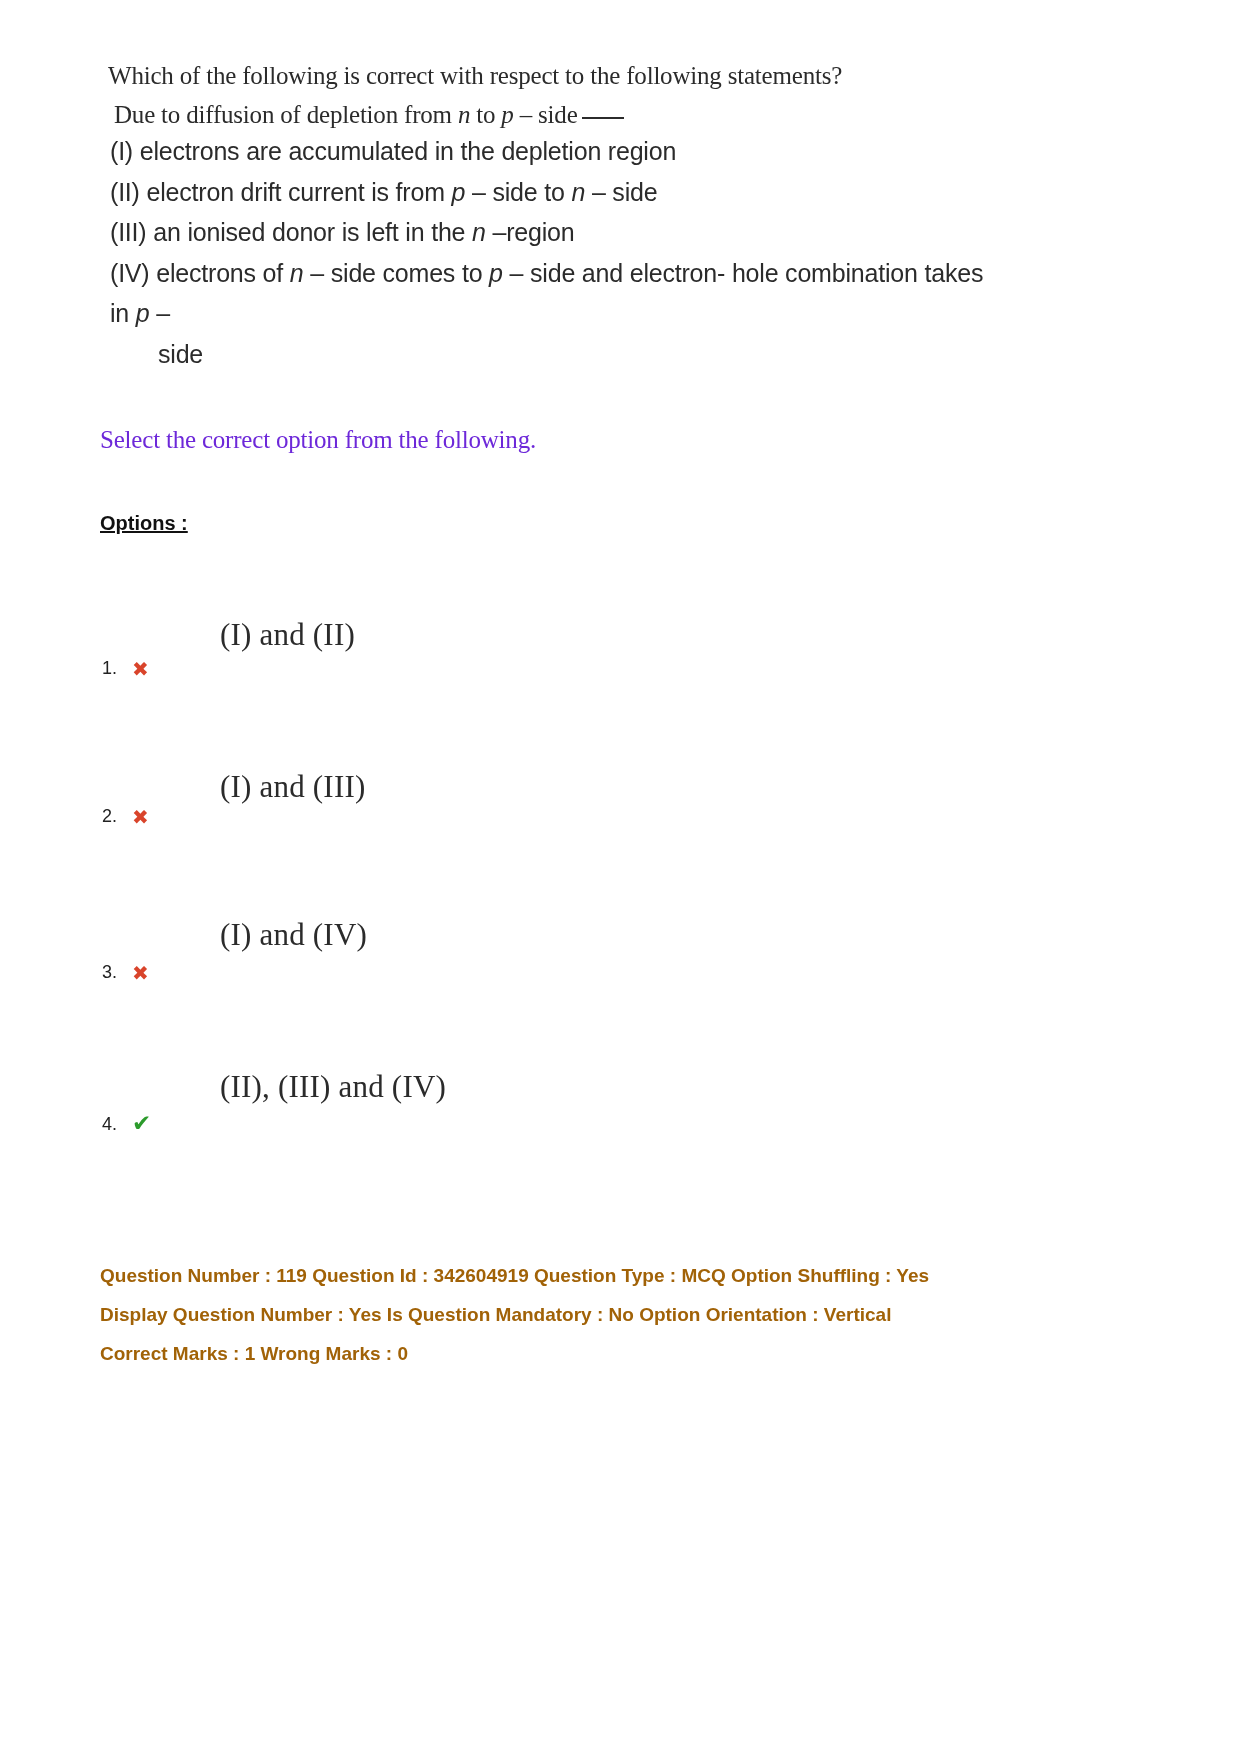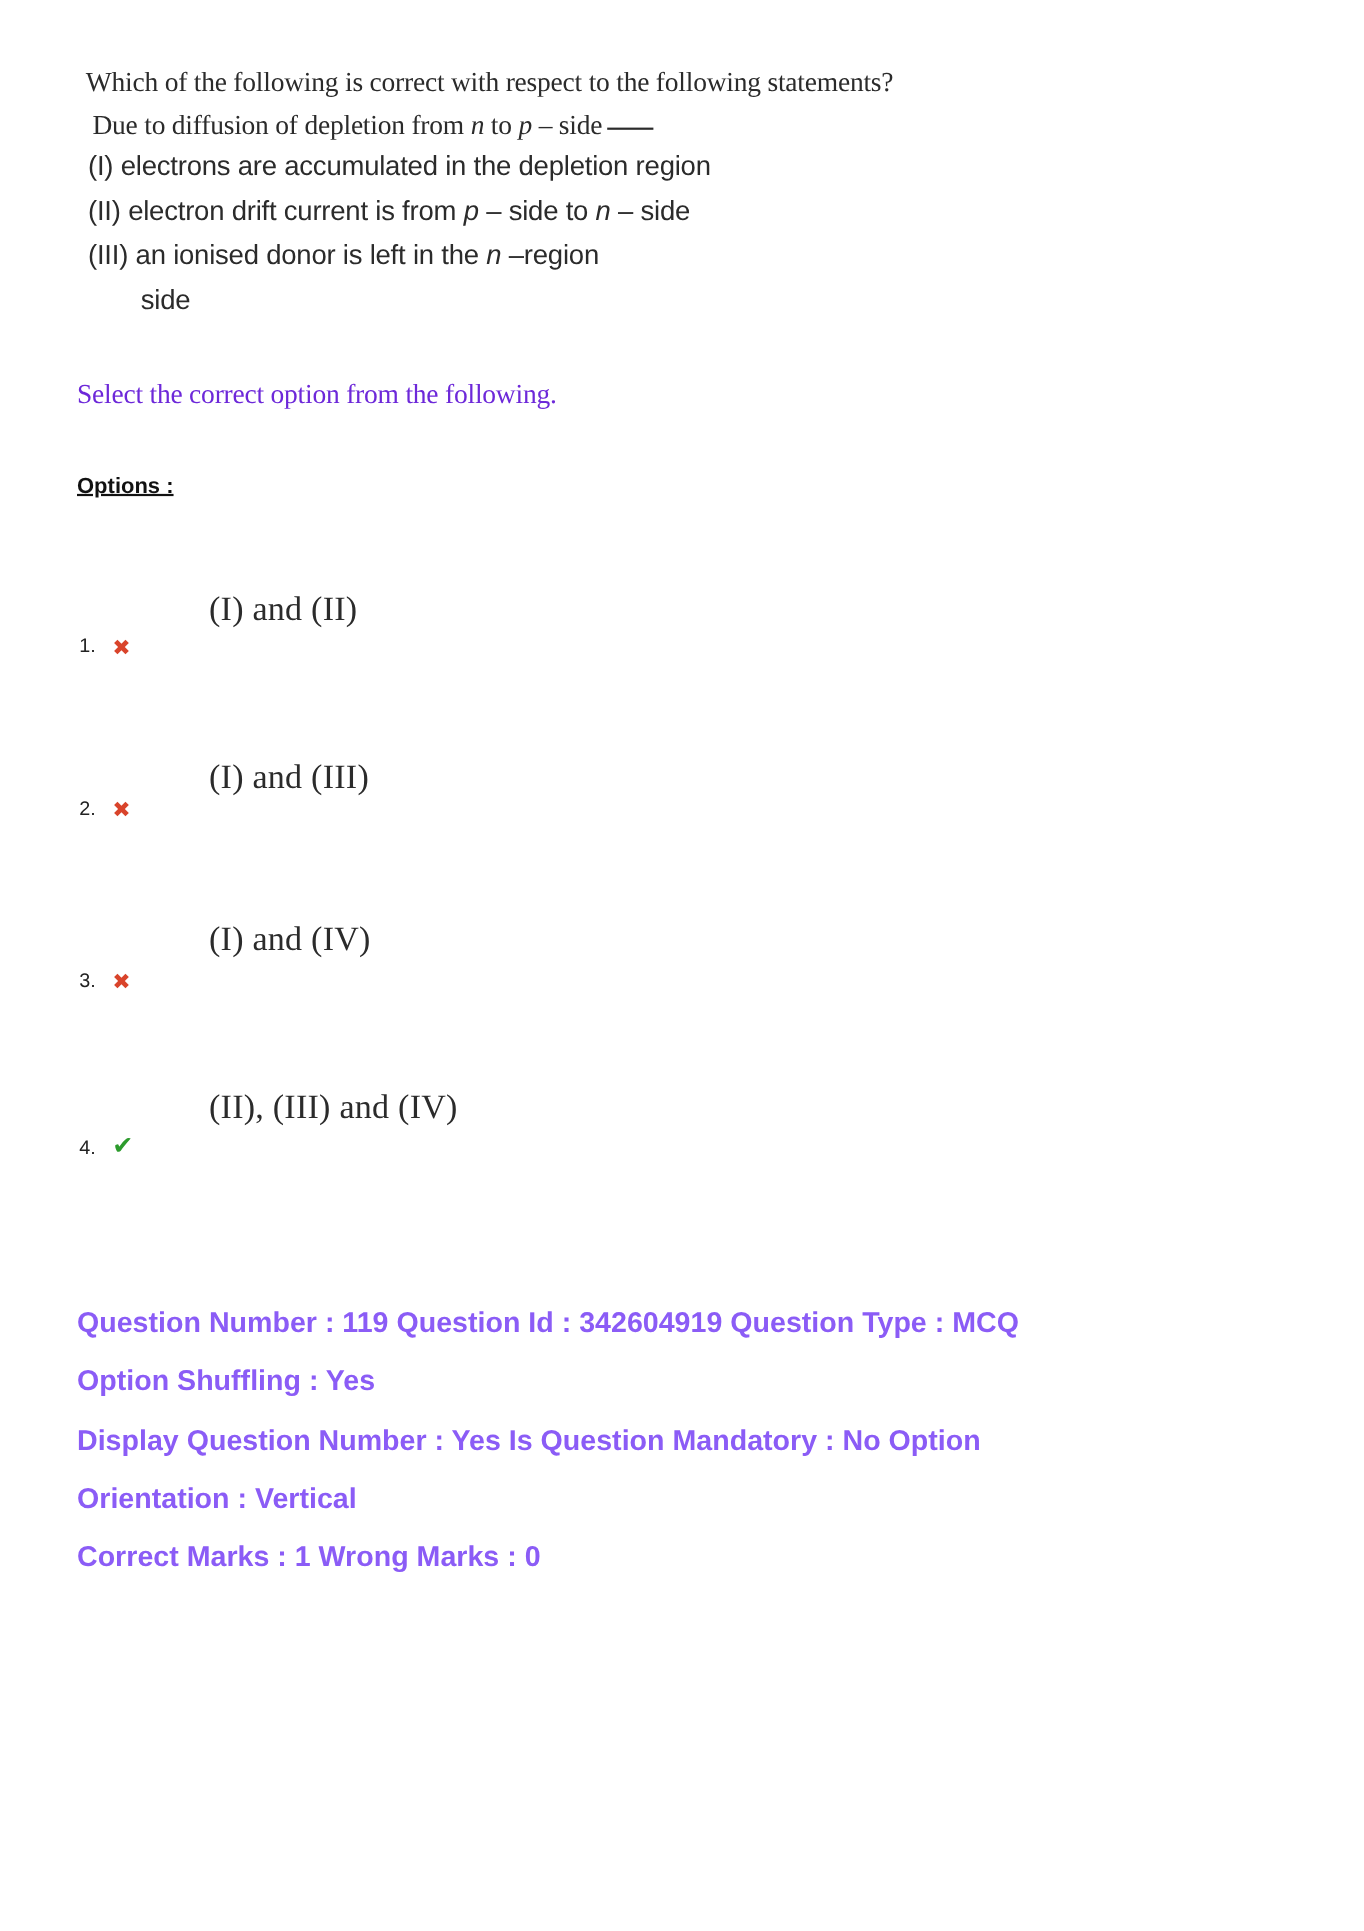--- a/index.html
+++ b/index.html
@@ -13,21 +13,21 @@
     font-family: "Liberation Sans", sans-serif;
     color: #1a1a1a;
     position: relative;
     overflow: hidden;
   }
   .page {
     position: relative;
     width: 1084px;
     height: 1755px;
     box-sizing: border-box;
-    padding: 60px 70px;
+    padding: 60px 100px;
   }
 
   
   .stem {
     font-family: "Liberation Serif", serif;
     color: #2b2b2b;
     font-size: 25px;
     line-height: 1.30;
   }
   .stem-line-1 {
@@ -125,42 +125,43 @@
   #opt-3 .num, #opt-3 .mark { bottom: 22px; }
   #opt-3 .opt-text { bottom: 52px; }
   #opt-4 .num, #opt-4 .mark { bottom: 18px; }
   #opt-4 .opt-text { bottom: 48px; text-align: center; }
 
   
   .meta {
     margin-top: 104px;
     font-family: "Liberation Sans", sans-serif;
     font-weight: bold;
-    font-size: 26px;
-    color: #8b5cf6;
+    font-size: 19px;
+    color: #a16207;
     line-height: 2.05;
   }
 </style>
 </head>
 <body>
 
 <div class="page">
 
   <div class="stem">
     <div class="stem-line-1">Which of the following is correct with respect to the following statements?</div>
     <div class="stem-line-2"><span>Due to diffusion of depletion from </span><em class="it">n</em><span> to </span><em class="it">p</em><span> – side</span><span class="blank-underline"></span></div>
   </div>
 
   <div class="statements">
     <div class="st-item"><span>(I)</span><span> electrons are accumulated in the depletion region</span></div>
 
     <div class="st-item"><span>(II)</span><span> electron drift current is from </span><em class="it">p</em><span> – side to </span><em class="it">n</em><span> – side</span></div>
 
     <div class="st-item"><span>(III)</span><span> an ionised donor is left in the </span><em class="it">n</em><span> –region</span></div>
 
+    <div class="st-item"><span>(IV)</span><span> electrons of </span><em class="it">n</em><span> – side comes to </span><em class="it">p</em><span> – side and electron- hole combination takes in </span><em class="it">p</em><span> –</span></div>
     <div class="st-cont">side</div>
   </div>
 
   <div class="select-line">Select the correct option from the following.</div>
 
   <div class="options-label">Options :</div>
 
   <div class="option-row" id="opt-1">
     <span class="num">1.</span>
     <span class="mark wrong">✖</span>

